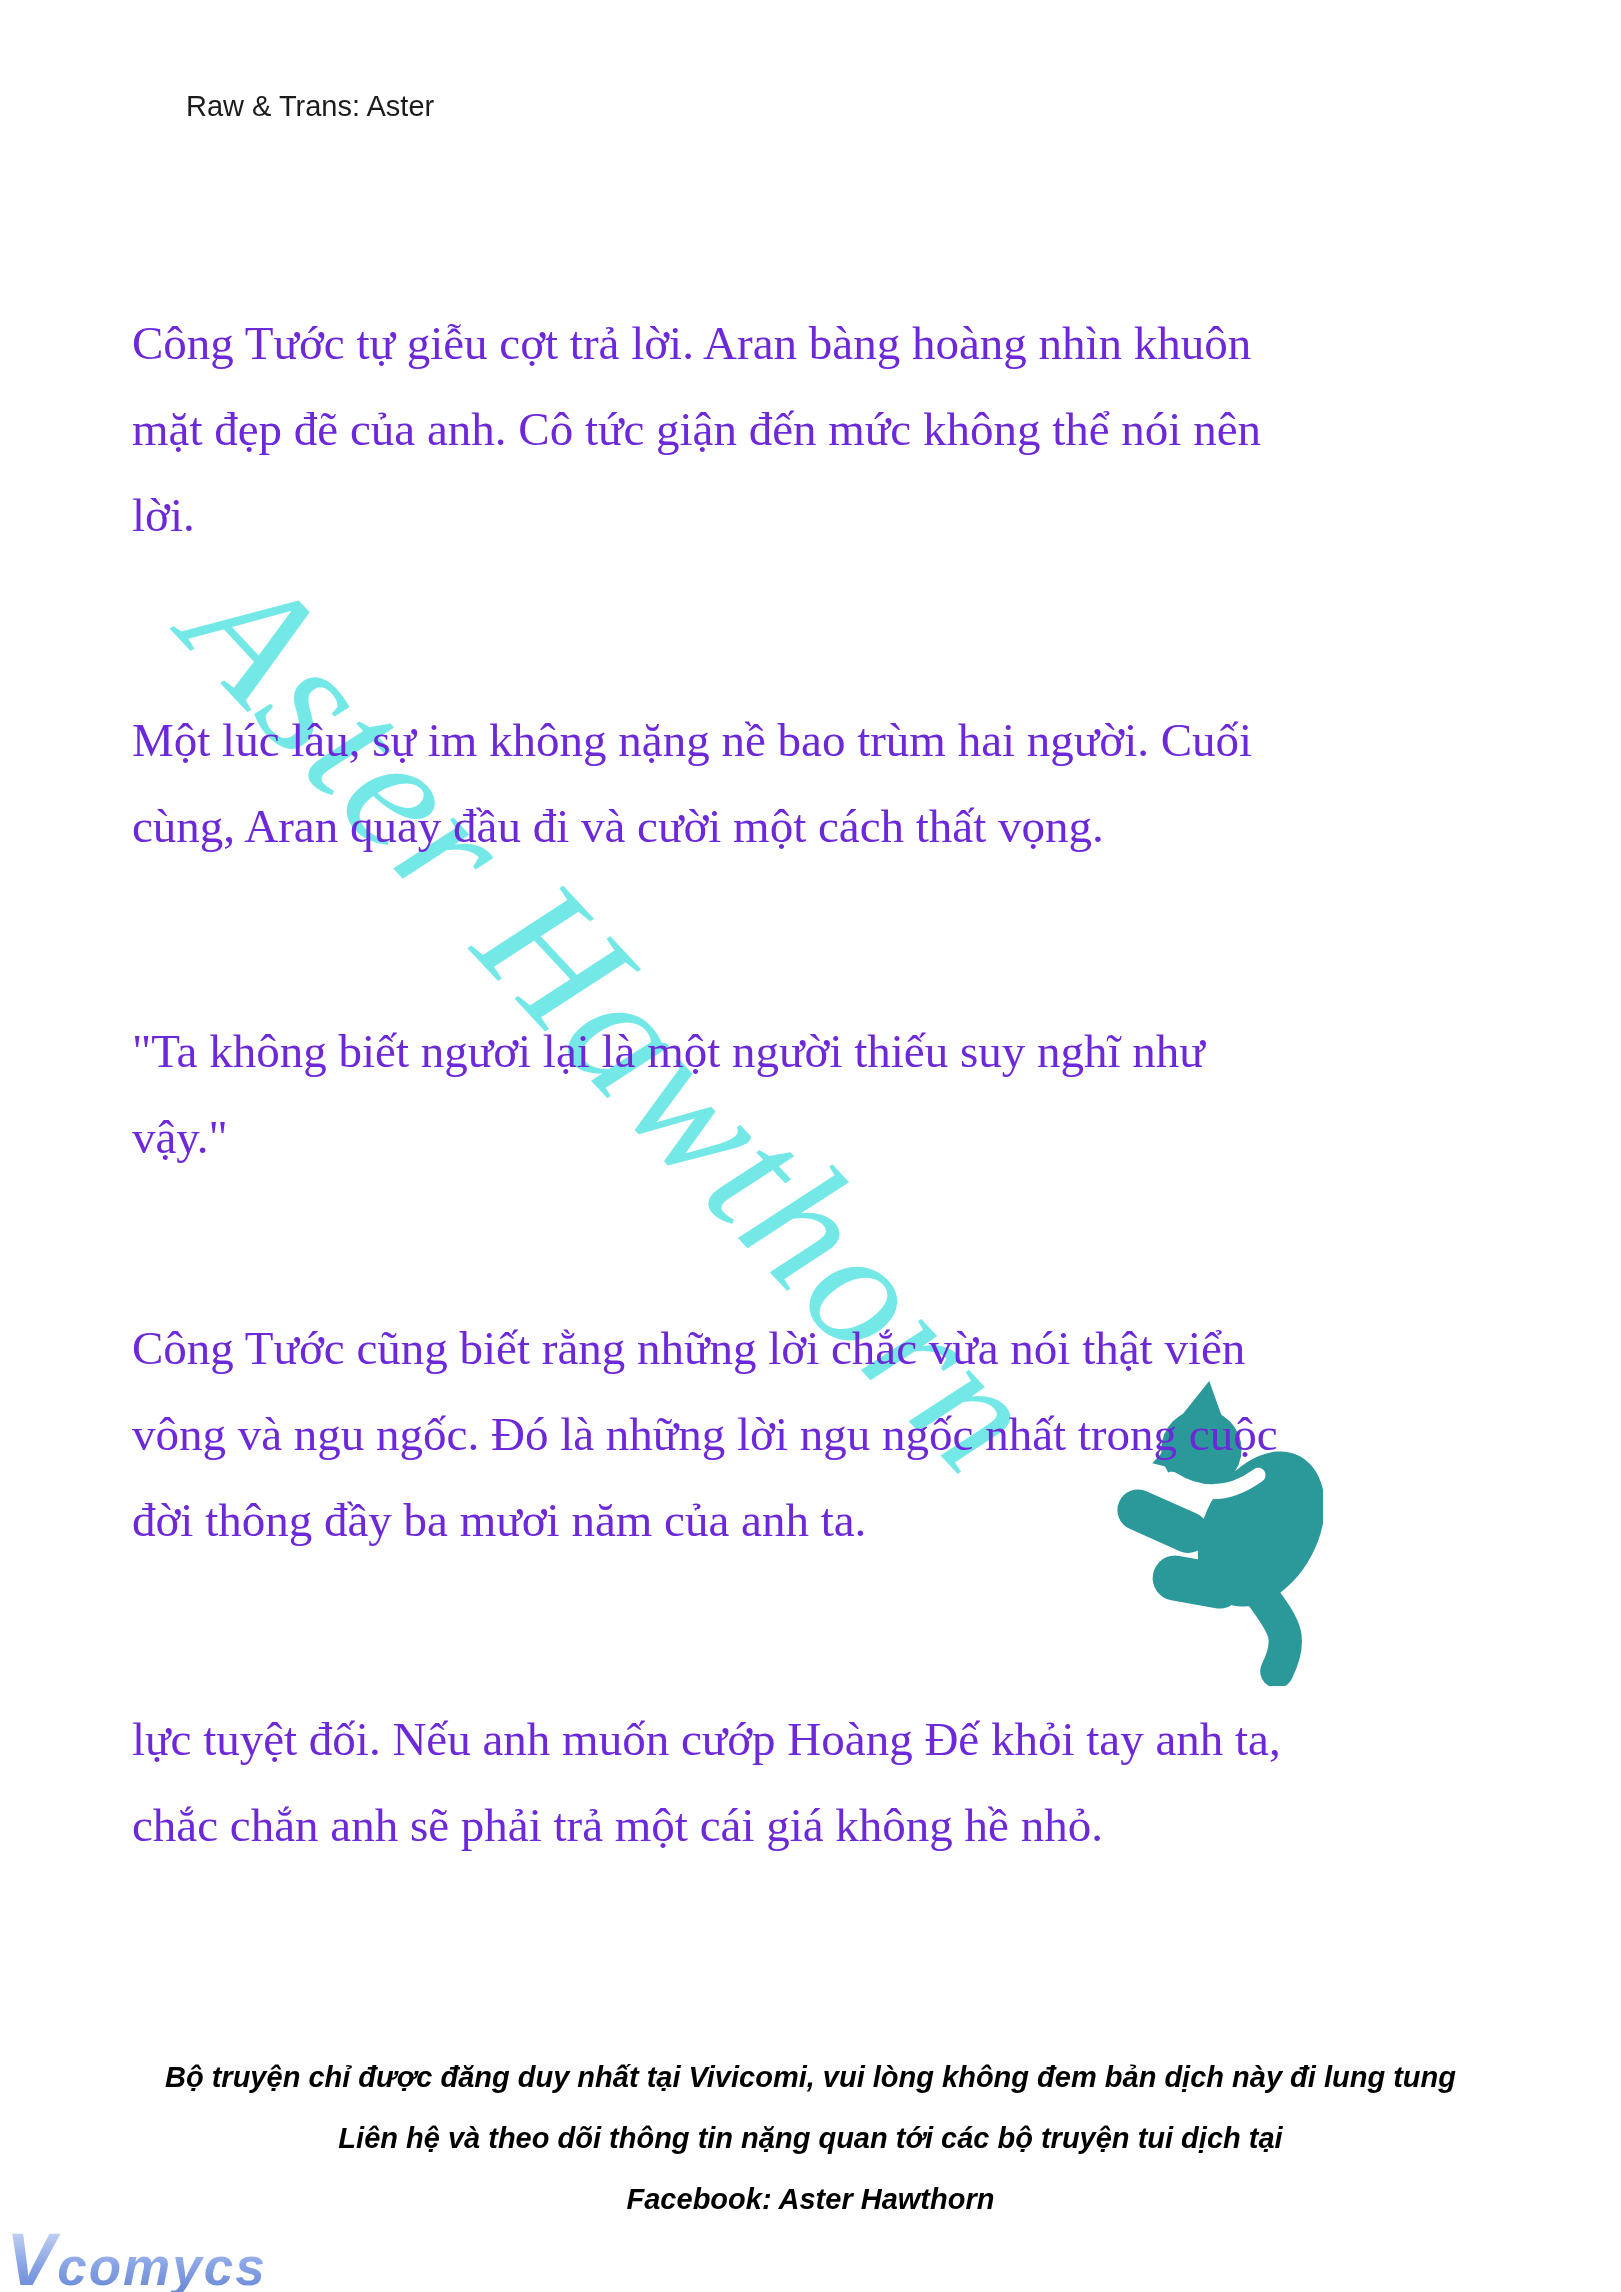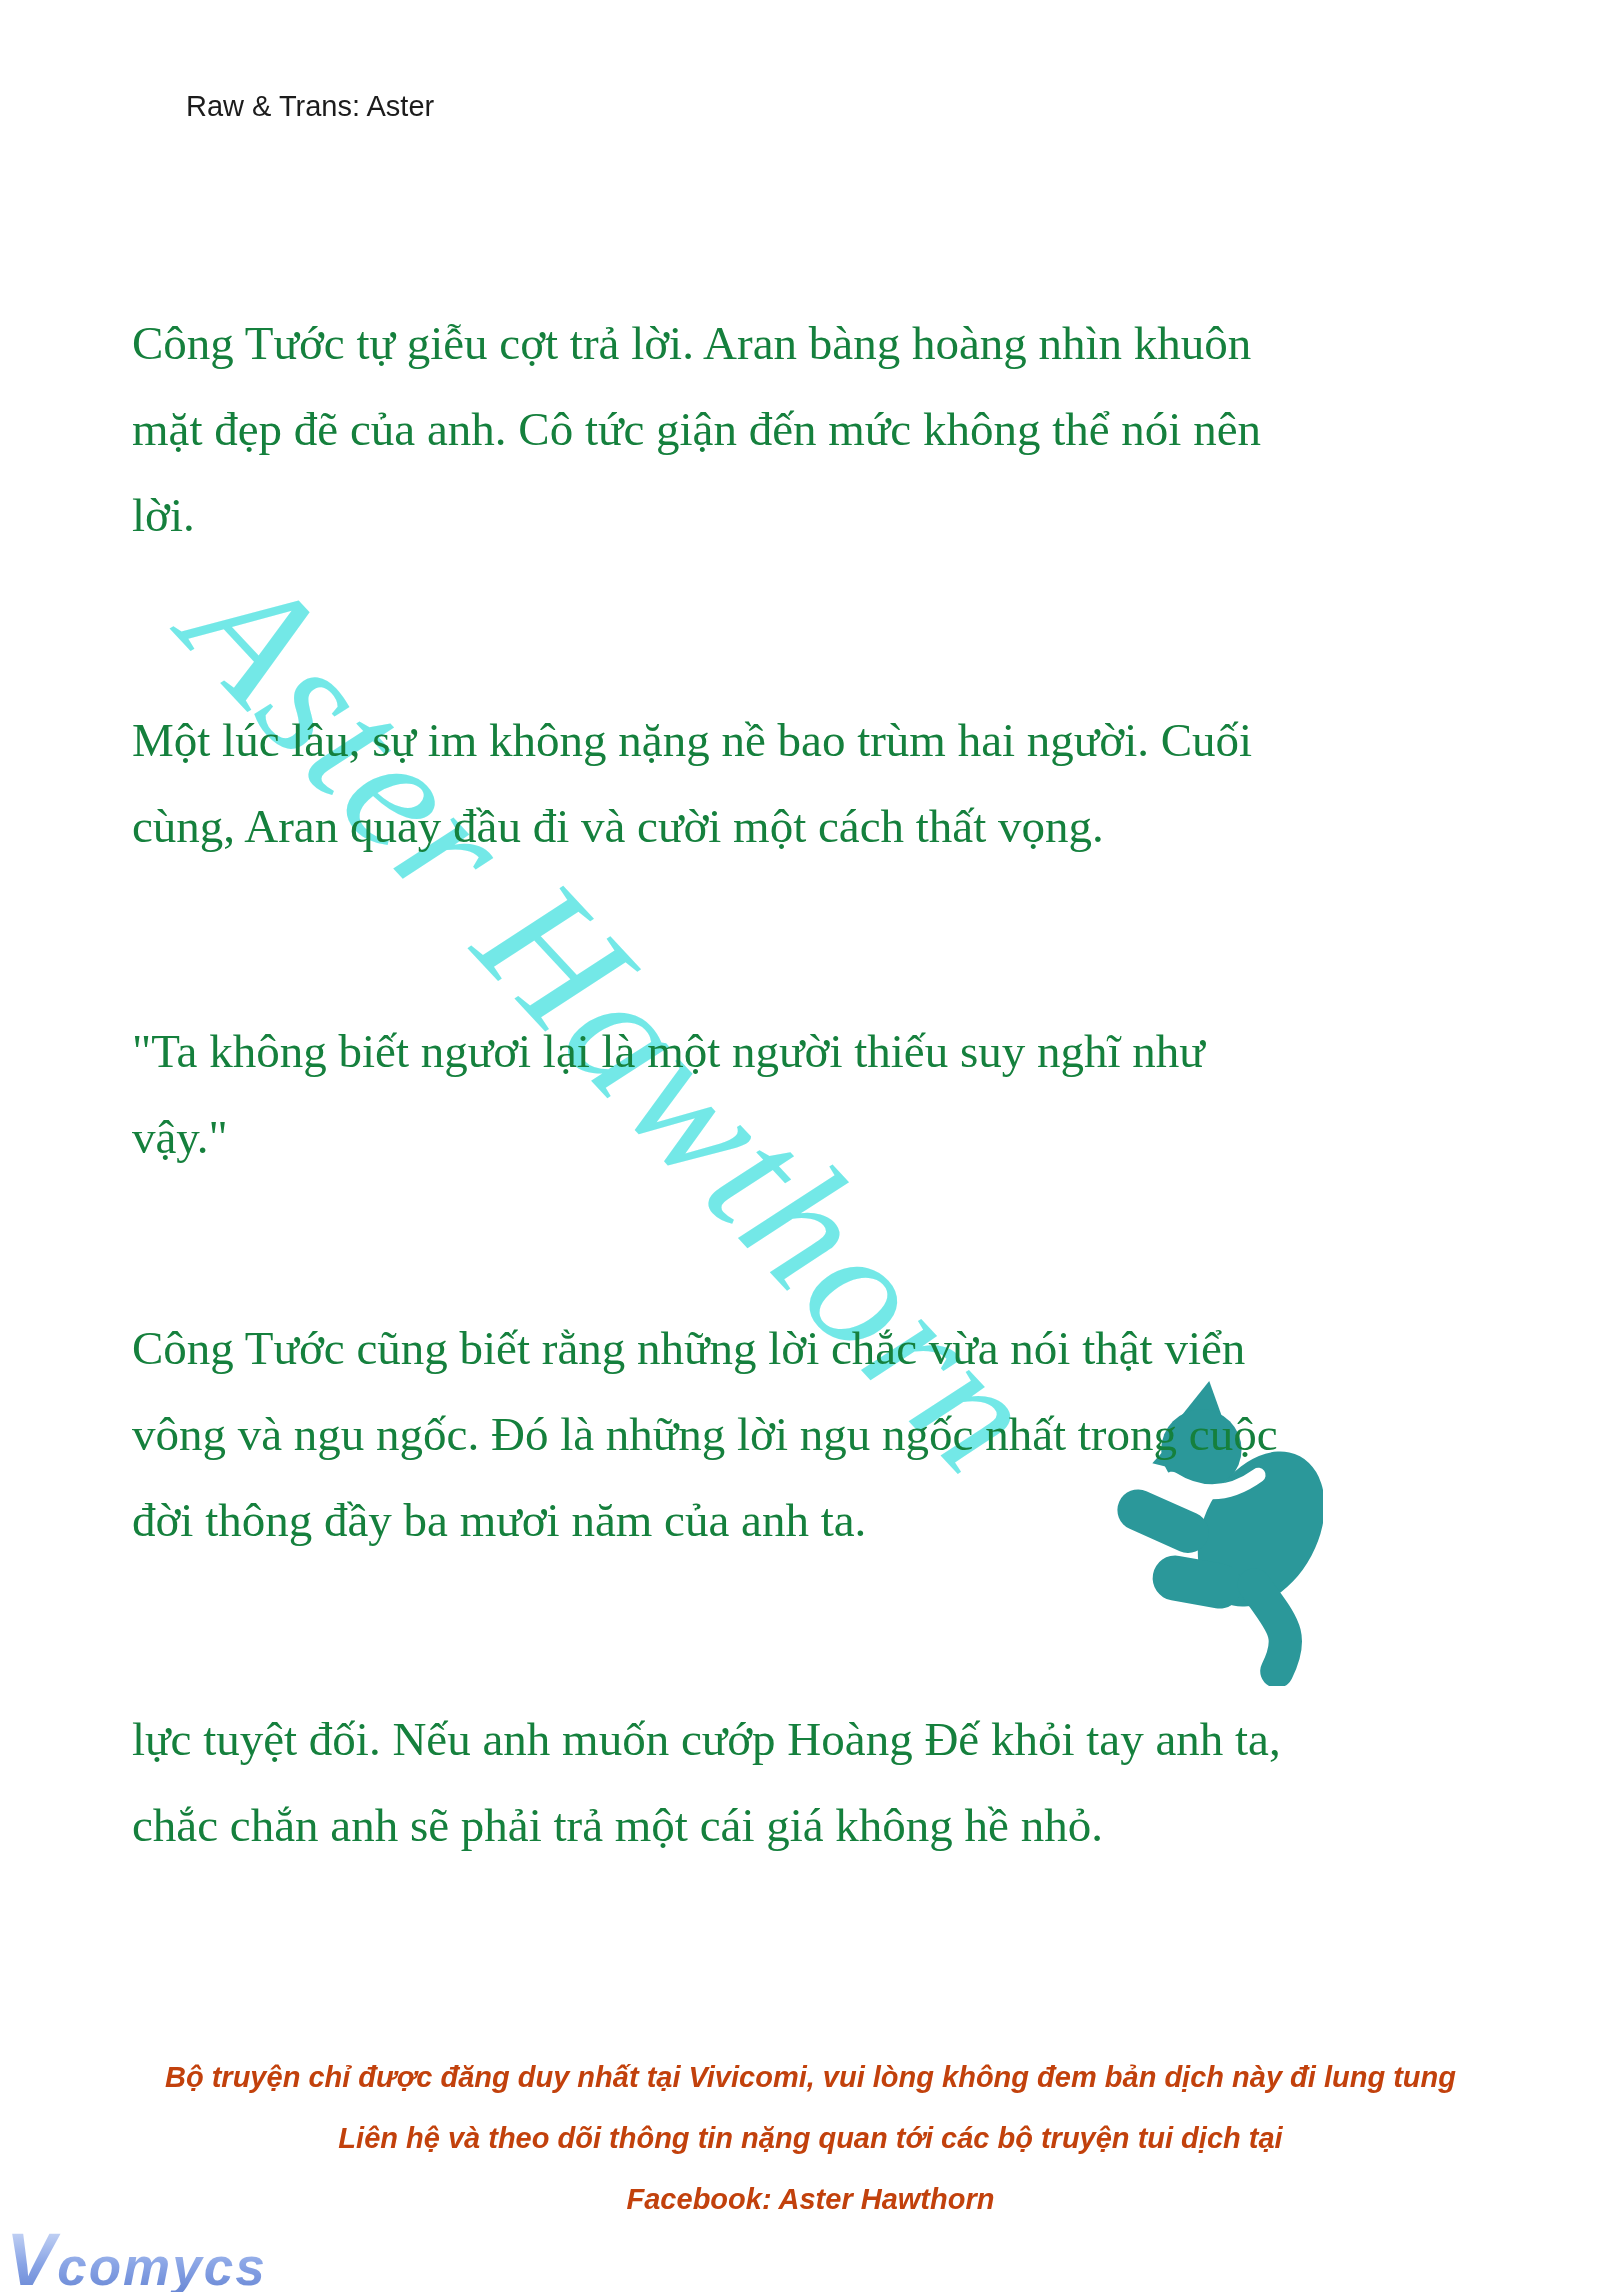--- a/index.html
+++ b/index.html
@@ -26,27 +26,27 @@
     white-space:nowrap; z-index:1;
   }
   .cat {
     position:absolute; left:1117px; top:1377px;
     width:206px; height:309px; z-index:2;
   }
   .body-text { position:absolute; left:0; top:0; width:100%; z-index:3; }
   .para {
     position:absolute; left:132px;
     font:47px/86px "Liberation Serif", serif;
-    color:#15803d; white-space:nowrap;
+    color:#6d28d9; white-space:nowrap;
   }
   .footer {
     position:absolute; left:0; right:0; top:2047px;
     text-align:center;
     font:italic bold 29px/61px "Liberation Sans", sans-serif;
-    color:#c2410c; z-index:3;
+    color:#000000; z-index:3;
   }
   .logo {
     position:absolute; left:5.9px; top:2217px;
     font:italic bold 53px "Liberation Sans", sans-serif;
     letter-spacing:2px;
     color:#8ba6e4; z-index:3; white-space:nowrap;
   }
   .logo::first-letter { font-size:74px; }
   @supports (-webkit-background-clip: text) {
     .logo {

